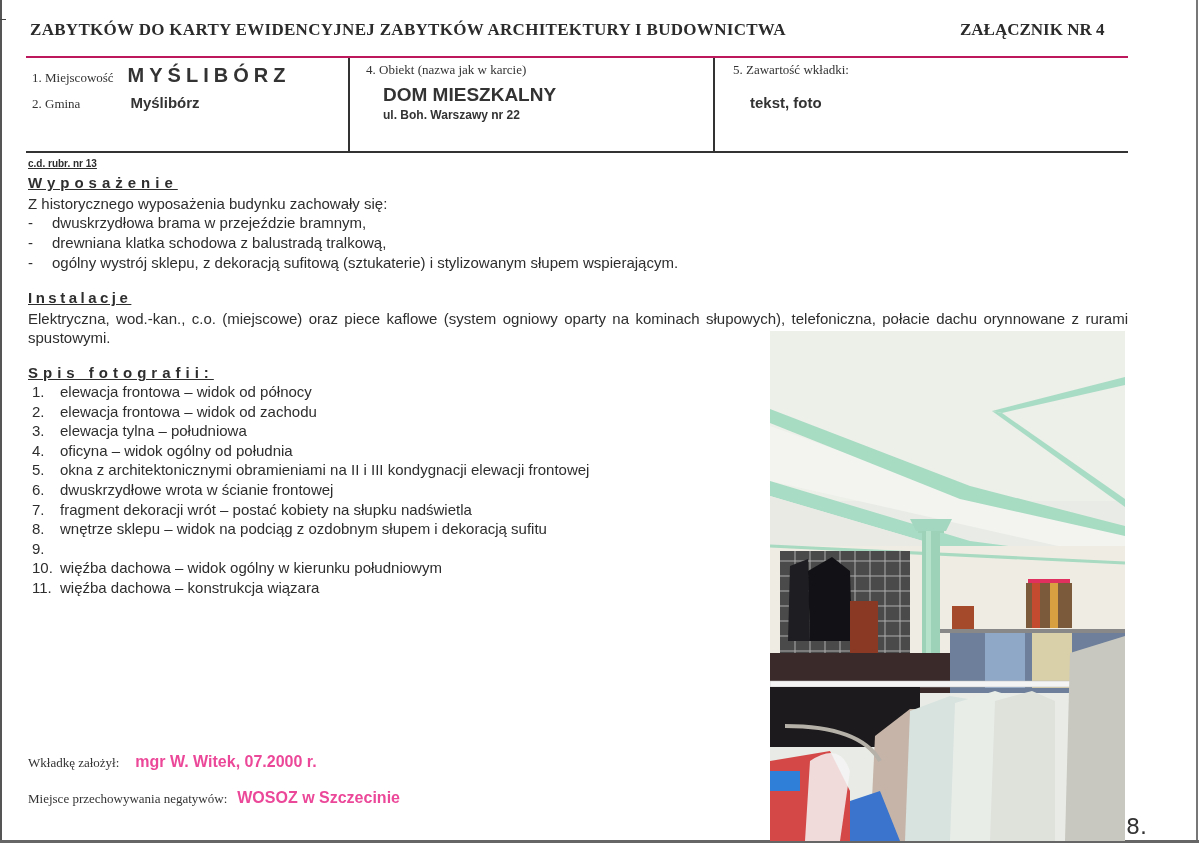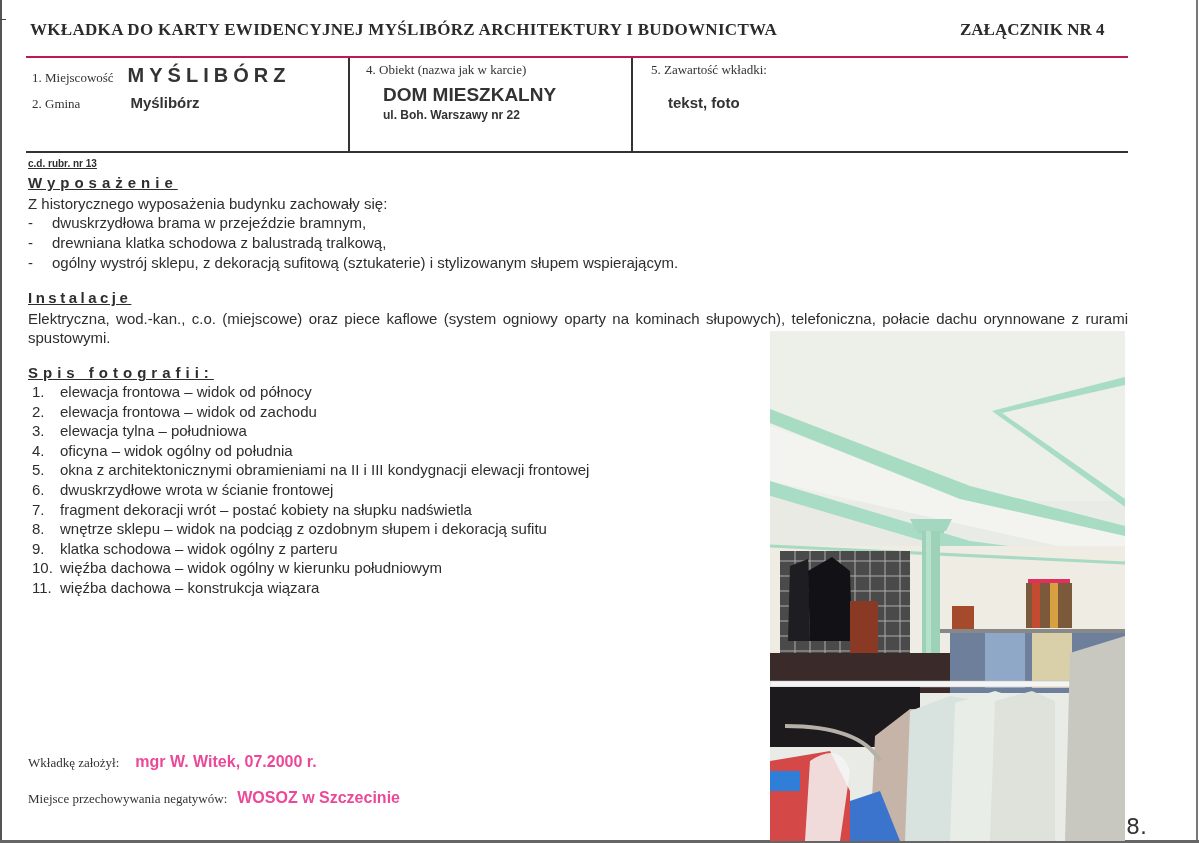--- a/index.html
+++ b/index.html
@@ -10,21 +10,21 @@
     .page-border-right { position: absolute; left: 1196px; top: 0; width: 2px; height: 843px; background: #777; }
     .page-border-bottom { position: absolute; left: 0; top: 840px; width: 1199px; height: 3px; background: #666; }
     .left-tick { position: absolute; left: 0; top: 19px; width: 6px; height: 1px; background: #444; }
 
     .doc-title { position: absolute; left: 30px; top: 20px; font-family: "Liberation Serif", serif; font-weight: bold; font-size: 17px; letter-spacing: 0.3px; color: #2b2b2b; }
     .annex { position: absolute; left: 960px; top: 20px; font-family: "Liberation Serif", serif; font-weight: bold; font-size: 17px; color: #2b2b2b; }
 
     .hdr-table { position: absolute; left: 26px; top: 56px; width: 1102px; height: 97px; border-top: 2px solid #be185d; border-bottom: 2px solid #333; display: flex; }
     .hdr-col { position: relative; height: 100%; }
     .hdr-col.c1 { width: 324px; border-right: 2px solid #333; }
-    .hdr-col.c2 { width: 283px; border-right: 2px solid #333; }
+    .hdr-col.c2 { width: 365px; border-right: 2px solid #333; }
     .hdr-col.c3 { flex: 1; text-align: right; }
 
     .serif-lbl { font-family: "Liberation Serif", serif; font-size: 13px; color: #333; }
     .row-1 { position: absolute; left: 6px; top: 6px; display: flex; align-items: baseline; }
     .row-2 { position: absolute; left: 6px; top: 36px; display: flex; align-items: baseline; }
     .row-3 { position: absolute; left: 6px; top: 64px; display: flex; align-items: baseline; }
     .city { font-weight: bold; font-size: 20px; letter-spacing: 5px; margin-left: 14px; color: #333; }
     .gmina { font-weight: bold; font-size: 15px; margin-left: 50px; color: #333; }
     .woj { font-weight: bold; font-size: 15px; margin-left: 5px; color: #333; }
 
@@ -62,21 +62,21 @@
     .photo-num { position: absolute; left: 1126px; top: 814px; font-size: 22px; color: #333; font-family: "DejaVu Sans", sans-serif; }
   </style>
 </head>
 <body>
 
 <div class="page-border-left"></div>
 <div class="page-border-right"></div>
 <div class="page-border-bottom"></div>
 <div class="left-tick"></div>
 
-<div class="doc-title">WKŁADKA DO KARTY EWIDENCYJNEJ MYŚLIBÓRZ ARCHITEKTURY I BUDOWNICTWA</div>
+<div class="doc-title">ZABYTKÓW DO KARTY EWIDENCYJNEJ ZABYTKÓW ARCHITEKTURY I BUDOWNICTWA</div>
 <div class="annex">ZAŁĄCZNIK NR 4</div>
 
 <div class="hdr-table">
   <div class="hdr-col c1">
     <div class="row-1">
       <span class="serif-lbl">1. Miejscowość</span>
       <span class="city">MYŚLIBÓRZ</span>
     </div>
     <div class="row-2">
       <span class="serif-lbl">2. Gmina</span>
@@ -145,21 +145,20 @@
   <li>
       <span class="num">7.</span>
       <span>fragment dekoracji wrót – postać kobiety na słupku nadświetla</span>
     </li>
   <li>
       <span class="num">8.</span>
       <span>wnętrze sklepu – widok na podciąg z ozdobnym słupem i dekoracją sufitu</span>
     </li>
   <li>
       <span class="num">9.</span>
-      <span>klatka schodowa – widok ogólny z parteru</span>
     </li>
   <li>
       <span class="num">10.</span>
       <span>więźba dachowa – widok ogólny w kierunku południowym</span>
     </li>
   <li>
       <span class="num">11.</span>
       <span>więźba dachowa – konstrukcja wiązara</span>
     </li>
 </ol>

